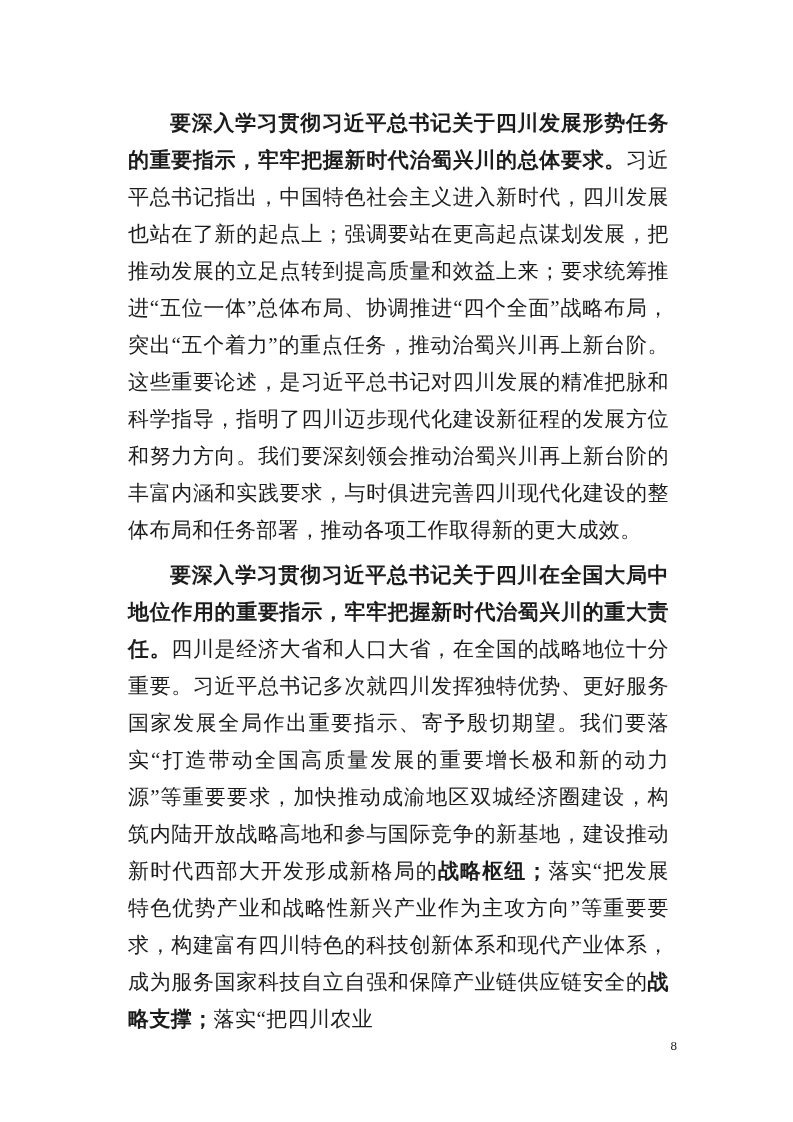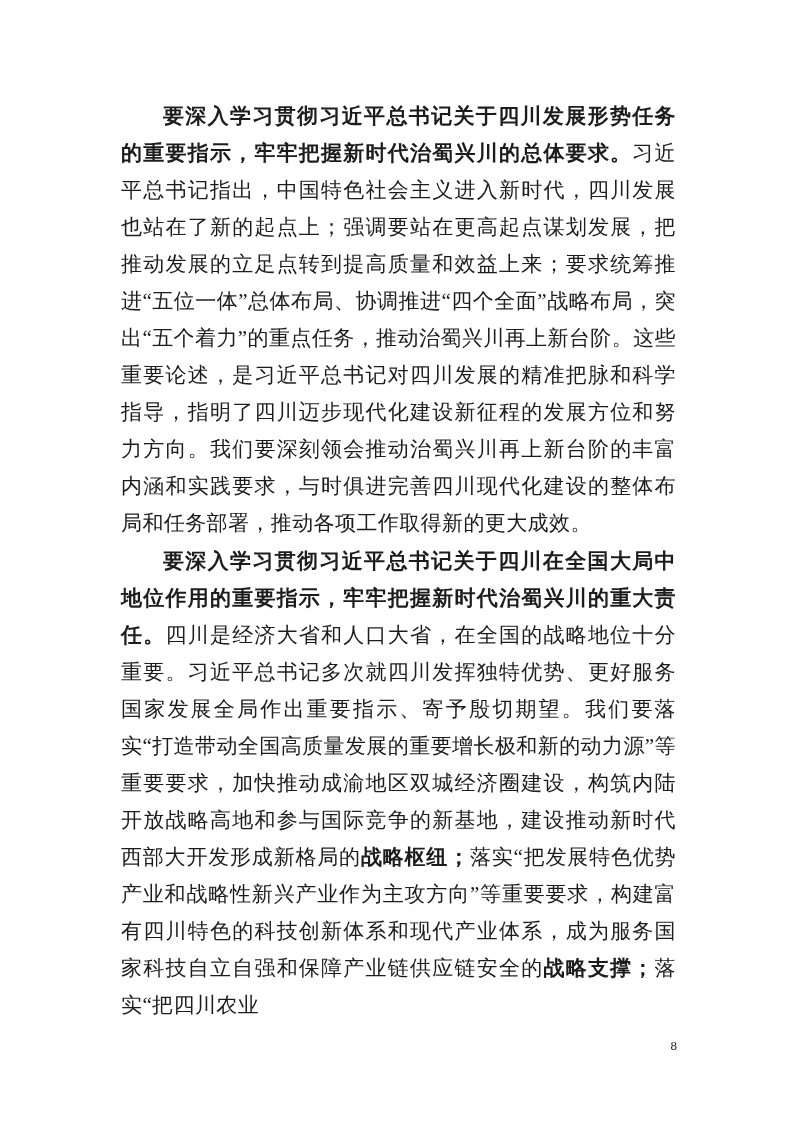--- a/index.html
+++ b/index.html
@@ -16,21 +16,21 @@
     color: #1c1c1c;
     overflow: hidden;
   }
   .doc-body {
     position: absolute;
     left: 120px;
     top: 97px;
     width: 557px;
   }
   .para {
-    margin: 1px;
+    margin: 8px;
     font-size: 21px;
     line-height: 37px;
     letter-spacing: 0.4px;
     text-align: justify;
     text-indent: 2em;
     word-break: break-all;
   }
   .seg-bold {
     font-weight: 700;
   }

